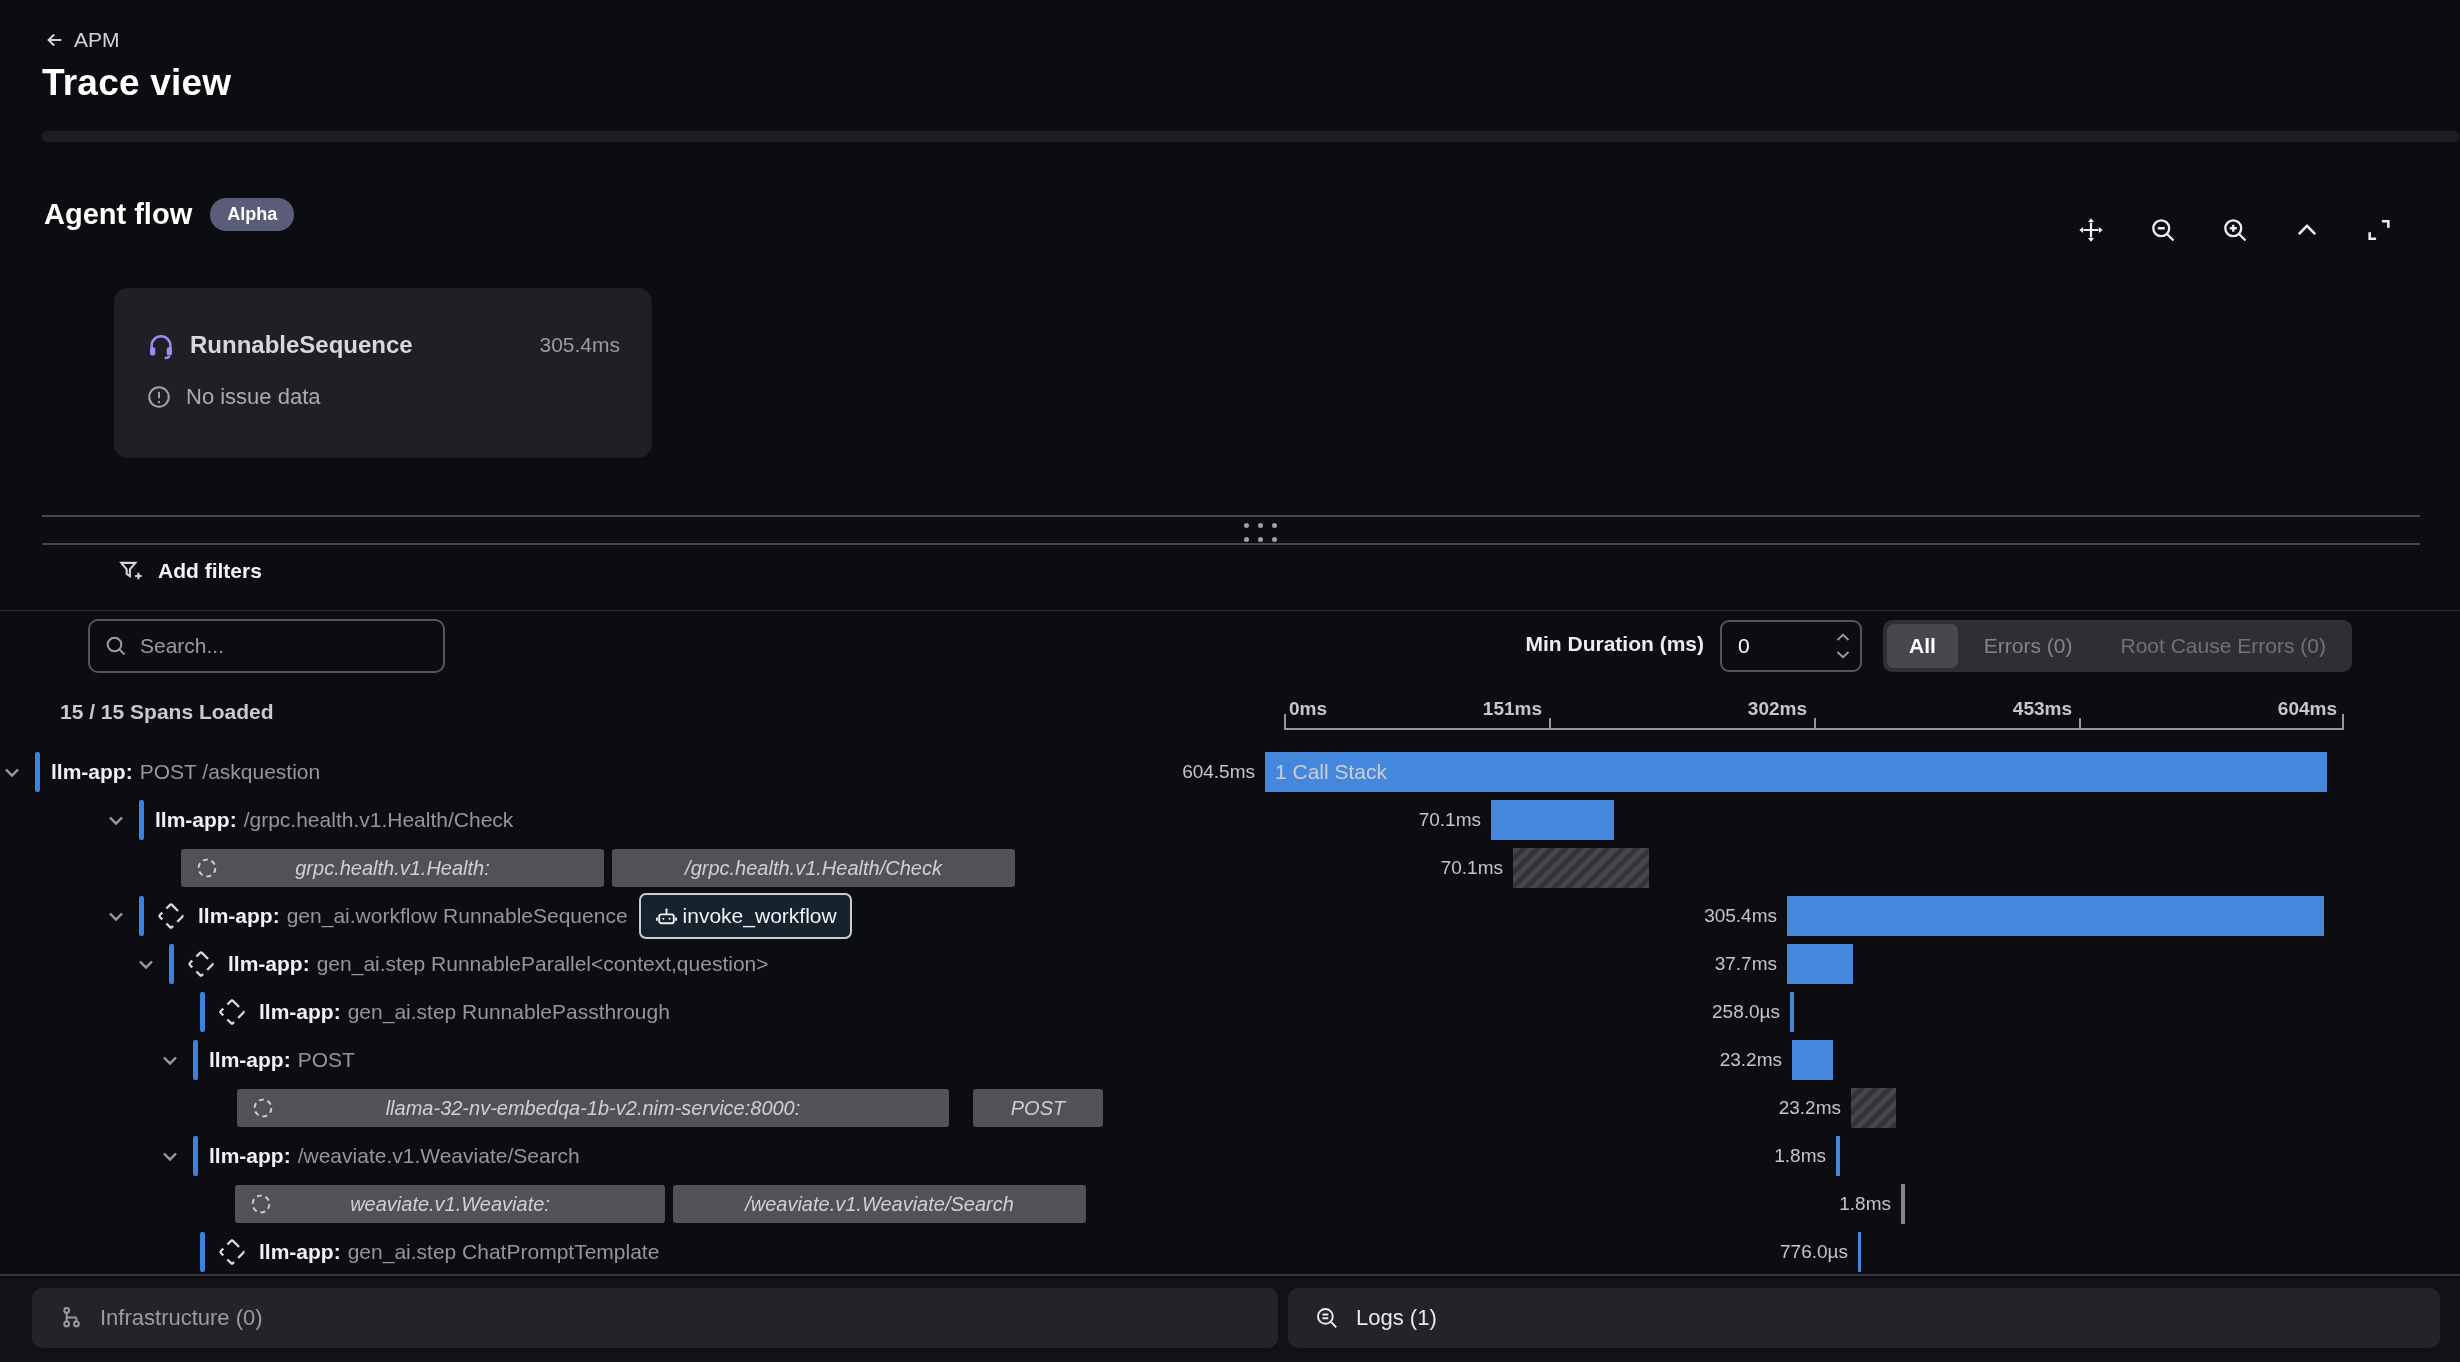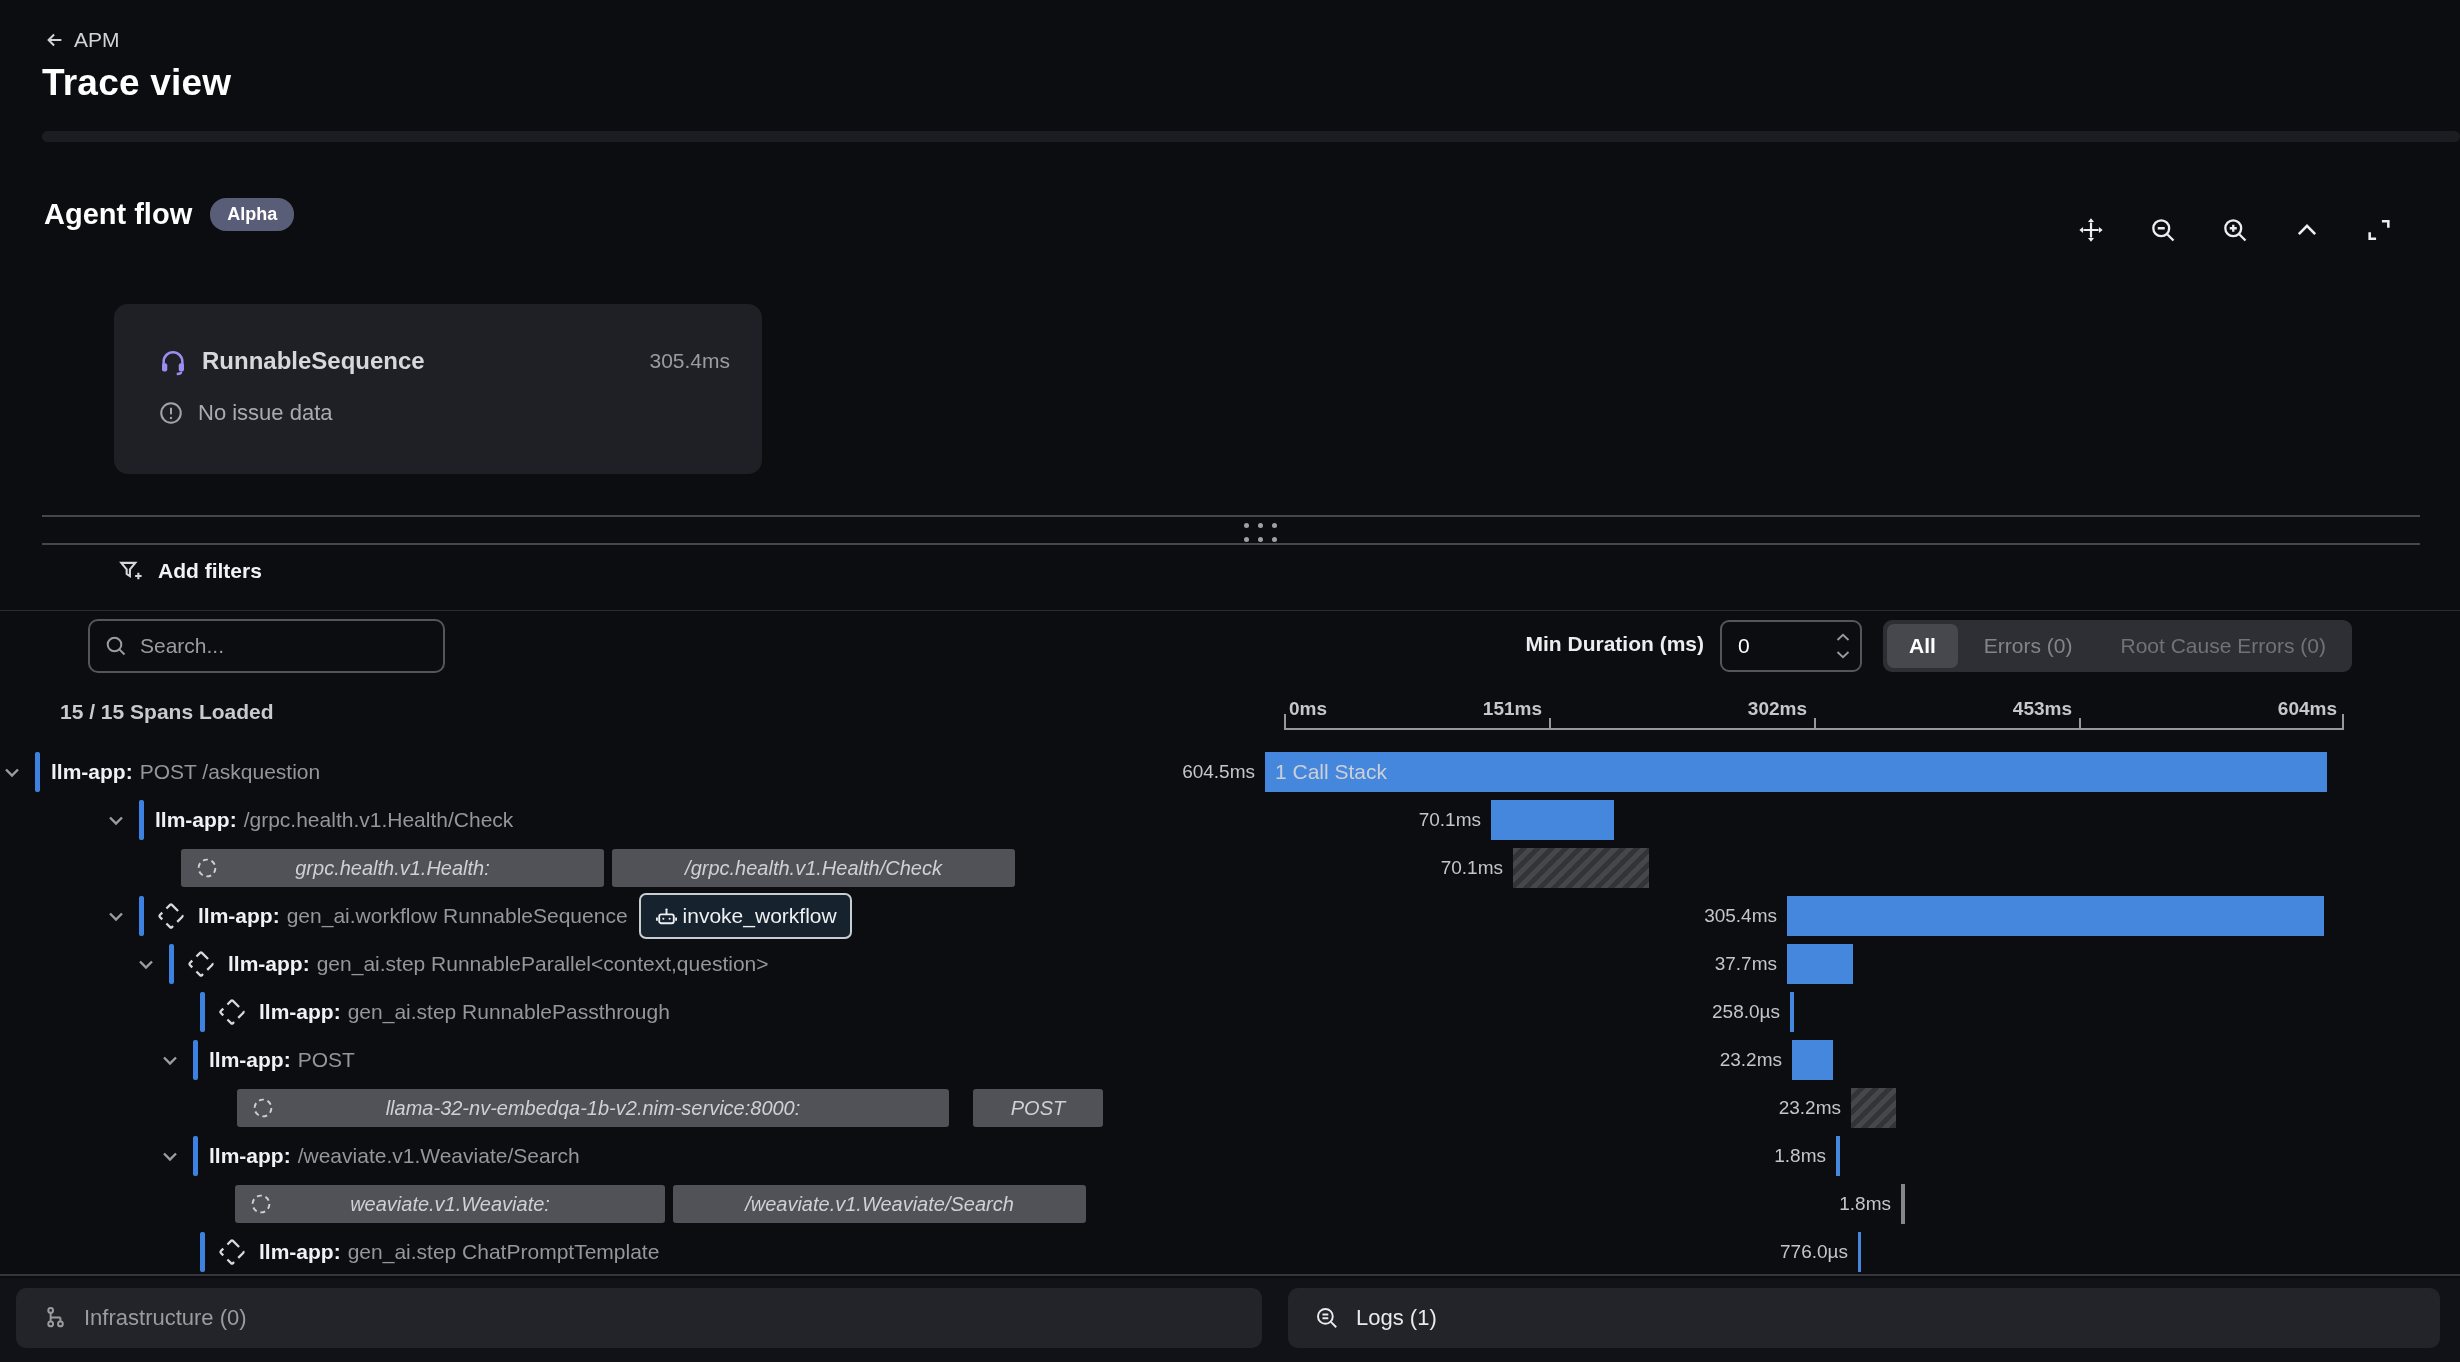--- a/index.html
+++ b/index.html
@@ -15,21 +15,21 @@
   
   .af-heading { position:absolute; left:44px; top:198px; display:flex; align-items:center; gap:18px; }
   .af-title { font-size:29px; font-weight:700; color:#ffffff; }
   .af-badge { background:#5a5d77; color:#ffffff; font-size:18px; font-weight:700; padding:6px 17px; border-radius:16px; }
 
   .toolbar { position:absolute; right:66px; top:215px; display:flex; gap:42px; align-items:center; color:#eceded; }
   .tb-icon { width:30px; height:30px; cursor:pointer; display:flex; align-items:center; justify-content:center; }
   .tb-icon svg { width:28px; height:28px; }
 
   
-  .flow-card { position:absolute; left:114px; top:288px; width:648px; height:170px; background:#1f2025; border-radius:14px; padding:42px 32px 0 44px;margin-top:16px; }
+  .flow-card { position:absolute; left:114px; top:288px; width:538px; height:170px; background:#1f2025; border-radius:14px; padding:42px 32px 0 32px; }
   .fc-row1 { display:flex; align-items:center; gap:14px; }
   .fc-name { font-size:24px; font-weight:700; color:#d7d8db; }
   .fc-dur { margin-left:auto; font-size:21px; color:#9b9ca1; }
   .fc-row2 { display:flex; align-items:center; gap:14px; margin-top:24px; color:#ababaf; font-size:22px; }
   .hp-icon { color:#9e8cf3; width:30px; height:30px; }
   .al-icon { color:#a2a3a8; width:26px; height:26px; }
 
   
   .splitter { position:absolute; left:42px; top:515px; width:2378px; height:30px; border-top:2px solid #46474d; border-bottom:2px solid #46474d; }
   .split-dots { position:absolute; left:1202px; top:6px; display:grid; grid-template-columns:repeat(3,5px); grid-template-rows:repeat(2,5px); gap:9px 9px; cursor:row-resize; }
@@ -94,21 +94,21 @@
   .bar { position:absolute; top:4px; height:40px; background:#4587dd; }
   .bar[data-type="hatch"] { background:repeating-linear-gradient(135deg,#46474c 0 5px,#333438 5px 10px); }
   .bar[data-type="gray"] { background:#85868b; }
   .dur { position:absolute; right:100%; margin-right:10px; top:0; line-height:40px; font-size:19px; color:#c5c6ca; white-space:nowrap; }
   .bartext { position:absolute; left:10px; top:0; line-height:40px; font-size:21px; color:#ccd0d6; white-space:nowrap; }
 
   
   .bottom-zone { position:absolute; left:0; top:1278px; width:2460px; height:84px; background:#111217; }
   .foot-btn { position:absolute; top:10px; height:60px; background:#232429; border-radius:10px; display:flex; align-items:center; gap:16px; padding:0 26px; cursor:pointer; font-size:22px; }
   .foot-btn svg { width:26px; height:26px; }
-  .fb-infra { left:16px; width:1246px; color:#9b9ca0; }
+  .fb-infra { left:32px; width:1246px; color:#9b9ca0; }
   .fb-logs { left:1288px; width:1152px; color:#e9eaec; }
 </style>
 </head>
 <body>
 
 <div id="app">
 
   <div class="back-link">
     <svg width="22" height="22" viewBox="0 0 24 24" fill="none" stroke="currentColor" stroke-width="2.2">
         <path d="M19 12H5M11 6l-6 6 6 6"></path>

